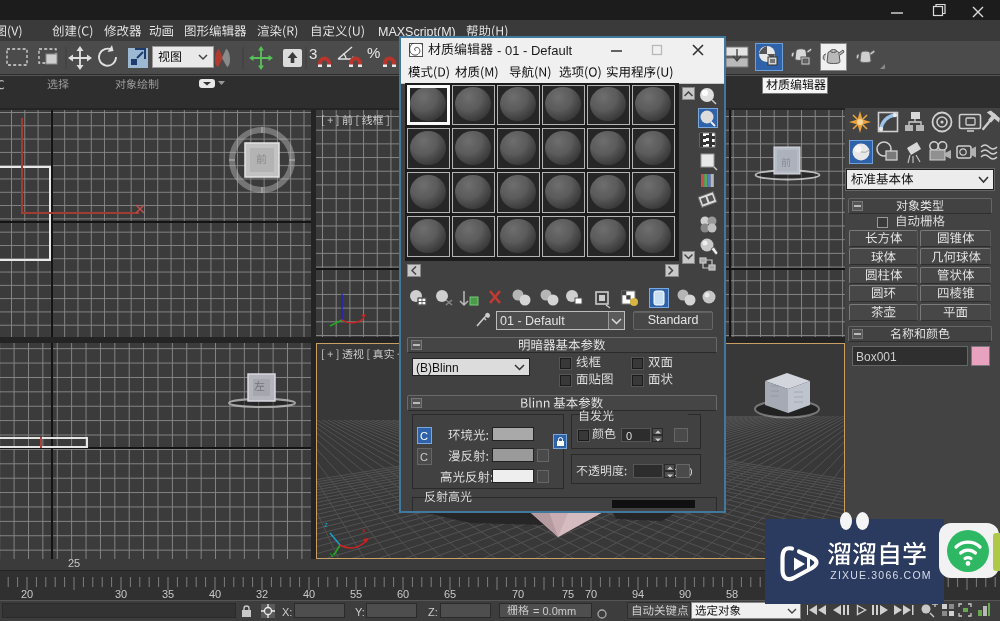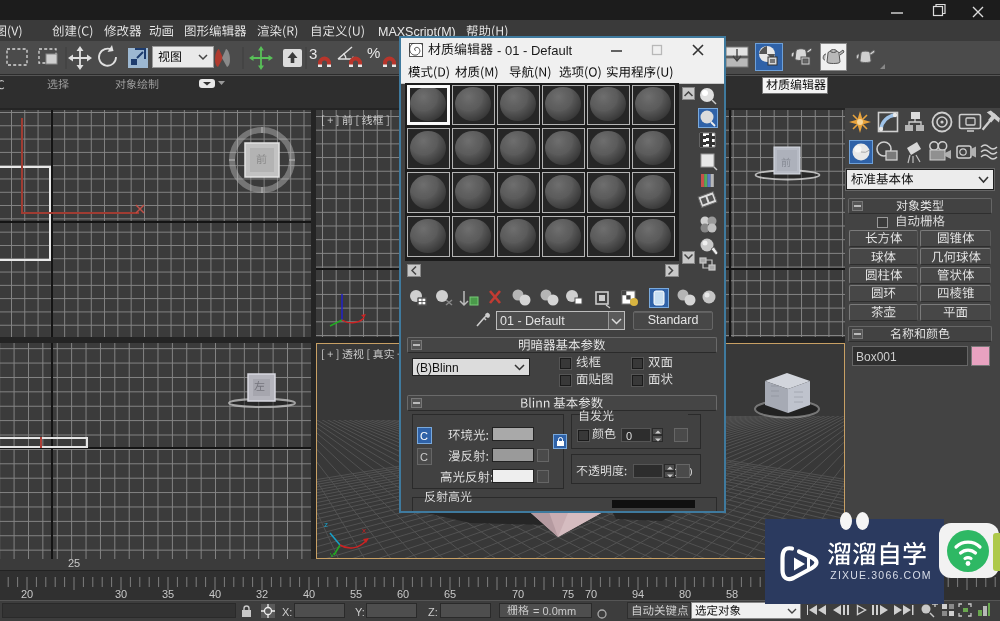--- a/index.html
+++ b/index.html
@@ -912,21 +912,21 @@
     <div style="position:absolute;left:215.0px;transform:translateX(-50%);top:588px;font:11px 'Liberation Sans',sans-serif;color:#c8c8c8;white-space:nowrap;">40</div>
     <div style="position:absolute;left:262.0px;transform:translateX(-50%);top:588px;font:11px 'Liberation Sans',sans-serif;color:#c8c8c8;white-space:nowrap;">32</div>
     <div style="position:absolute;left:309.0px;transform:translateX(-50%);top:588px;font:11px 'Liberation Sans',sans-serif;color:#c8c8c8;white-space:nowrap;">40</div>
     <div style="position:absolute;left:356.0px;transform:translateX(-50%);top:588px;font:11px 'Liberation Sans',sans-serif;color:#c8c8c8;white-space:nowrap;">55</div>
     <div style="position:absolute;left:403.0px;transform:translateX(-50%);top:588px;font:11px 'Liberation Sans',sans-serif;color:#c8c8c8;white-space:nowrap;">60</div>
     <div style="position:absolute;left:450.0px;transform:translateX(-50%);top:588px;font:11px 'Liberation Sans',sans-serif;color:#c8c8c8;white-space:nowrap;">65</div>
     <div style="position:absolute;left:497.0px;transform:translateX(-50%);top:588px;font:11px 'Liberation Sans',sans-serif;color:#c8c8c8;white-space:nowrap;margin-left:21px;">70</div>
     <div style="position:absolute;left:568px;transform:translateX(-50%);top:588px;font:11px 'Liberation Sans',sans-serif;color:#c8c8c8;white-space:nowrap;">75</div>
     <div style="position:absolute;left:591.0px;transform:translateX(-50%);top:588px;font:11px 'Liberation Sans',sans-serif;color:#c8c8c8;white-space:nowrap;">70</div>
     <div style="position:absolute;left:638.0px;transform:translateX(-50%);top:588px;font:11px 'Liberation Sans',sans-serif;color:#c8c8c8;white-space:nowrap;">94</div>
-    <div style="position:absolute;left:685.0px;transform:translateX(-50%);top:588px;font:11px 'Liberation Sans',sans-serif;color:#c8c8c8;white-space:nowrap;">80</div>
+    <div style="position:absolute;left:685.0px;transform:translateX(-50%);top:588px;font:11px 'Liberation Sans',sans-serif;color:#c8c8c8;white-space:nowrap;">90</div>
     <div style="position:absolute;left:732.0px;transform:translateX(-50%);top:588px;font:11px 'Liberation Sans',sans-serif;color:#c8c8c8;white-space:nowrap;">58</div>
     <div style="position:absolute;left:0;top:600px;width:1000px;height:21px;background:#3d3d3d;border-top:1px solid #555;"></div>
     <div style="position:absolute;left:2px;top:603px;width:234px;height:15px;background:#333;border:1px solid #2a2a2a;"></div>
     <svg style="position:absolute;left:240px;top:604px" width="13" height="14">
       <rect x="2" y="6" width="9" height="7" fill="#c8c8c8"></rect>
       <path d="M4 6 V4.5 a2.5 2.5 0 0 1 5 0 V6" stroke="#c8c8c8" stroke-width="1.4" fill="none"></path>
     </svg>
     <svg style="position:absolute;left:260px;top:603px" width="16" height="16">
       <rect x="1" y="1" width="14" height="14" fill="#5a5a5a"></rect>
       <circle cx="8" cy="8" r="3.5" fill="none" stroke="#eee" stroke-width="1.3"></circle>

